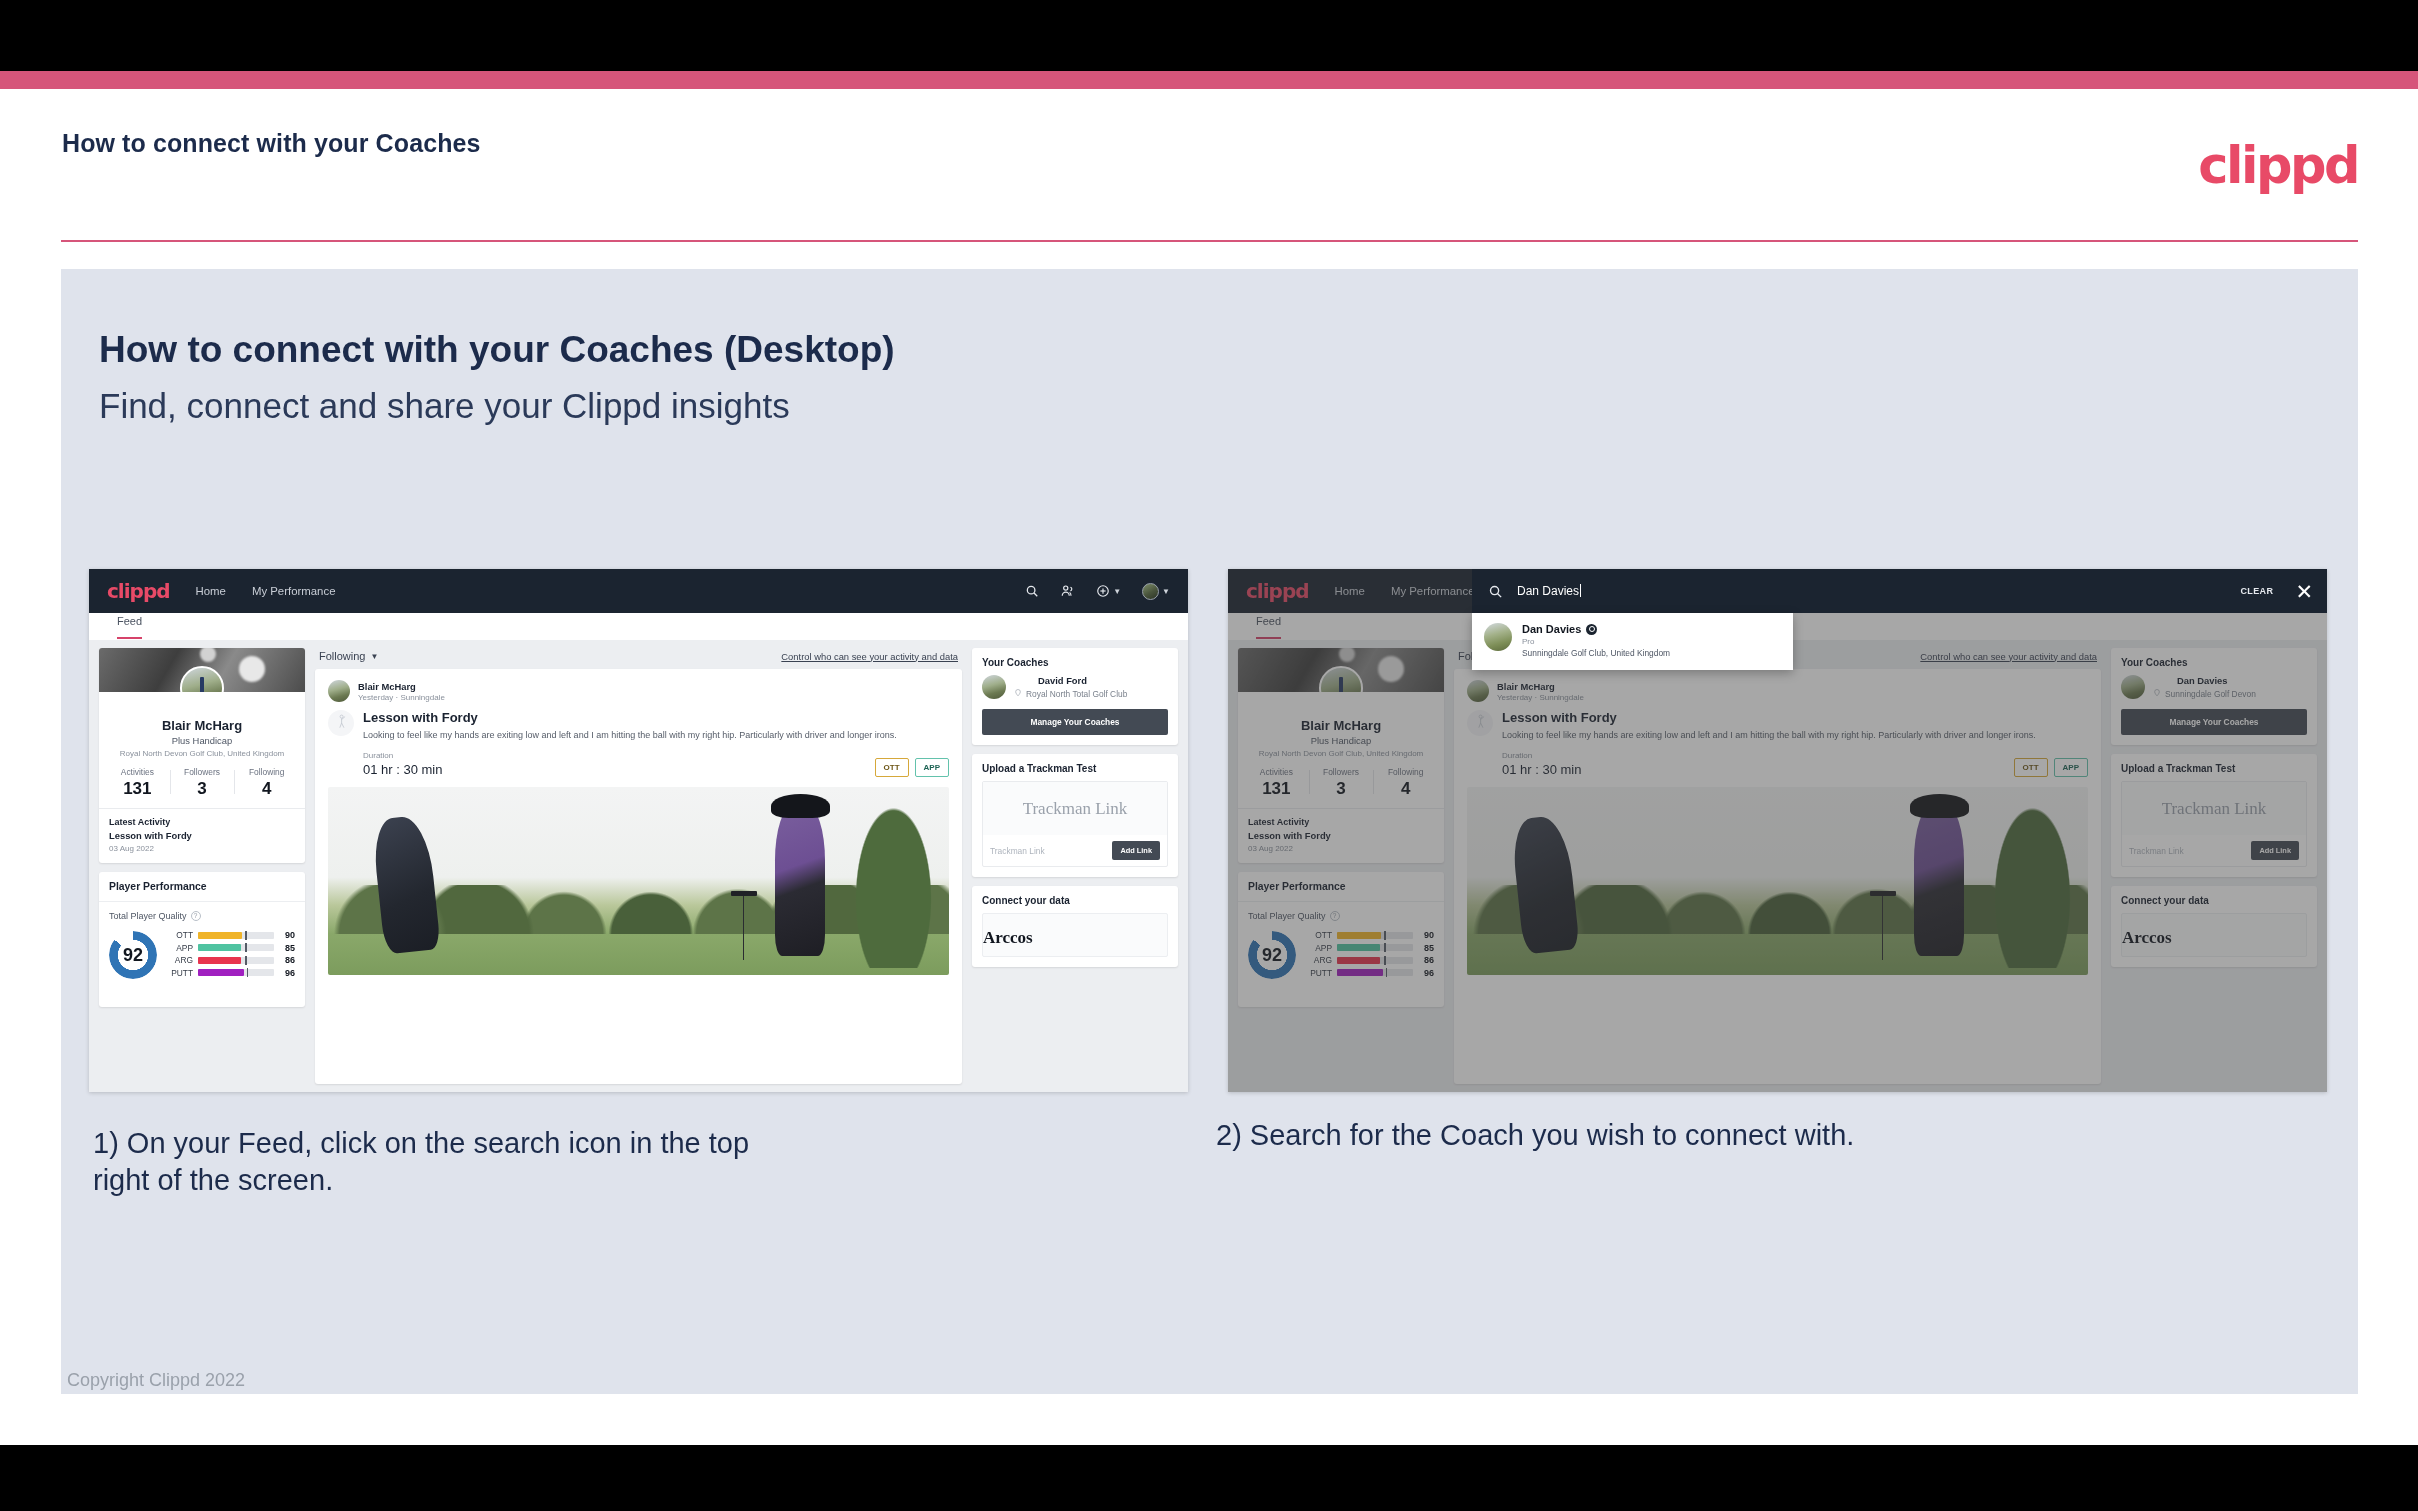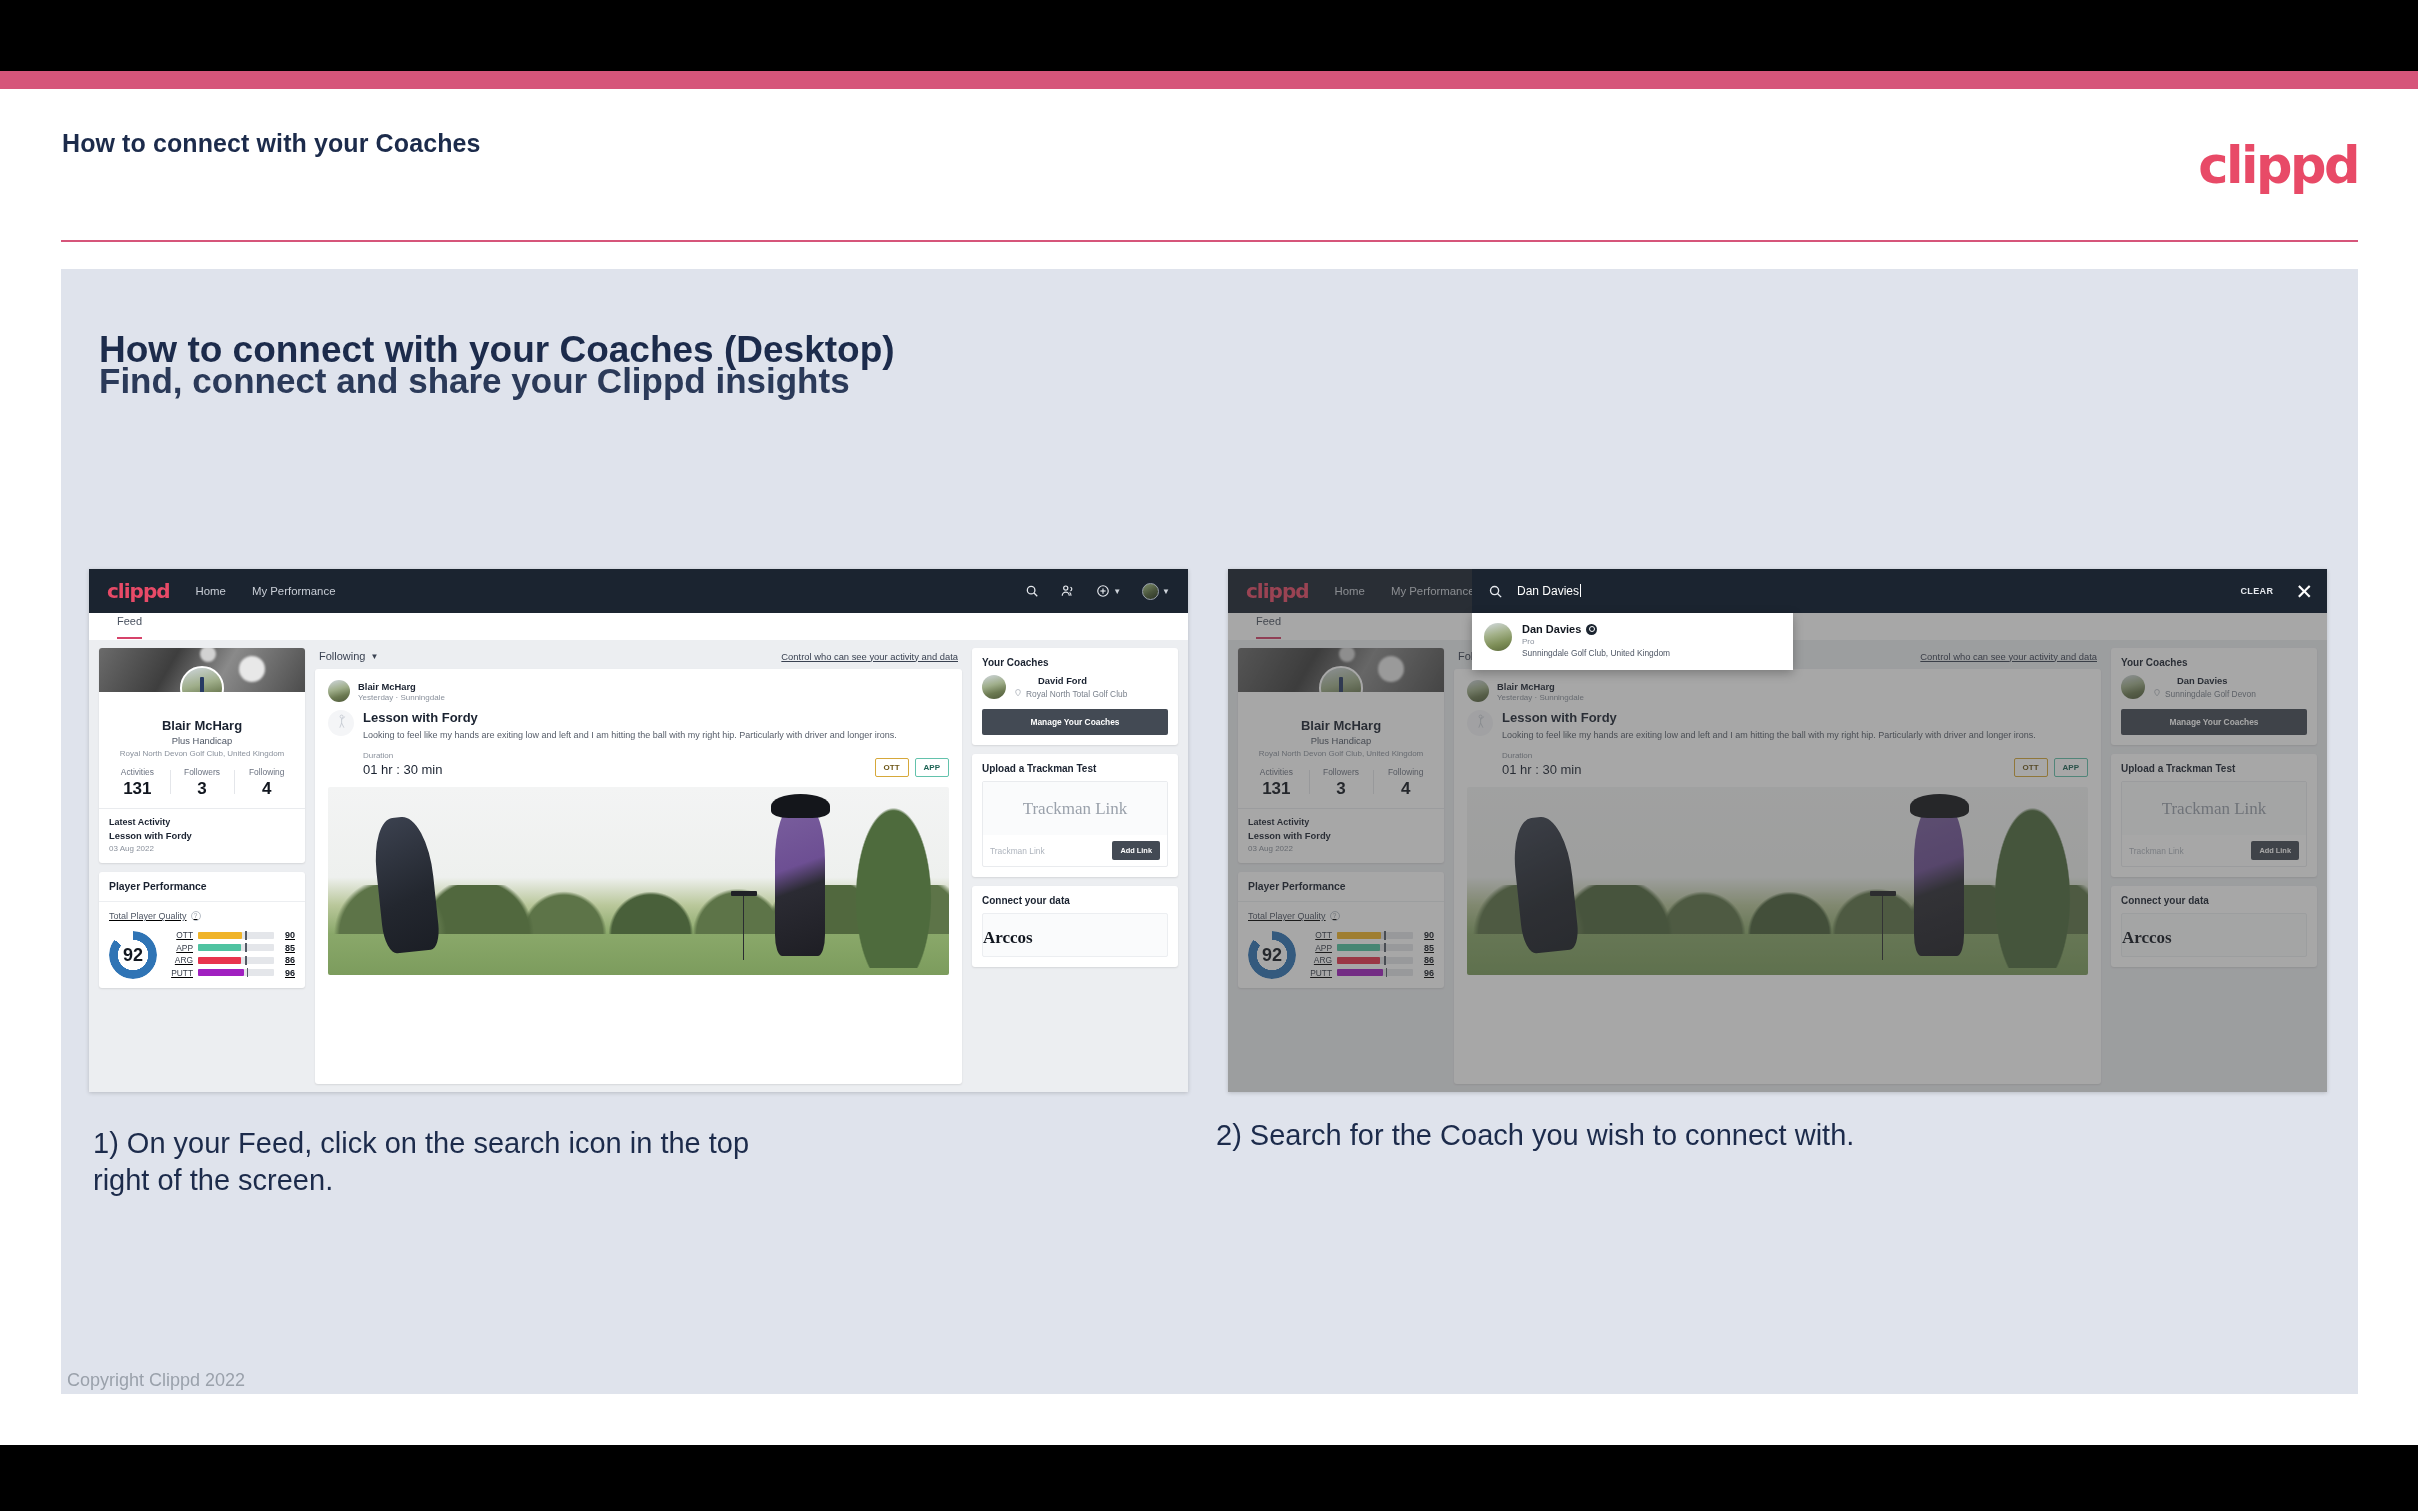--- a/index.html
+++ b/index.html
@@ -35,22 +35,22 @@
   .panel {
     position: absolute; left: 61px; top: 269px; width: 2297px; height: 1125px;
     background: #dfe3ec;
   }
 
   .slide-title {
     position: absolute; left: 99px; top: 329px;
     font-size: 37px; font-weight: 700; color: #1c2b4b;
   }
   .slide-sub {
-    position: absolute; left: 99px; top: 361px;
-    font-size: 35px; font-weight: 700; color: #2b3a59;
+    position: absolute; left: 99px; top: 386px;
+    font-size: 35px; font-weight: 400; color: #2b3a59;
   }
 
   
   .shot {
     position: absolute; overflow: hidden; background: #f1f2f4;
     box-shadow: 0 1px 4px rgba(0,0,0,.18);
   }
   #shot1 { left: 89px;  top: 569px; width: 1099px; height: 523px; }
   #shot2 { left: 1228px; top: 569px; width: 1099px; height: 523px; }
 
@@ -128,21 +128,21 @@
   .stat .k { font-size: 8.4px; color: #6b7280; }
   .stat .v { font-size: 17px; font-weight: 700; color: #11161f; margin-top: 2px; }
   .pdivider { height: 1px; background: #e9ebee; }
   .latest { padding: 8px 10px 10px; }
   .latest .l1 { font-size: 9px; font-weight: 700; color: #1a2230; }
   .latest .l2 { font-size: 9.4px; font-weight: 700; color: #1a2230; margin-top: 3px; }
   .latest .l3 { font-size: 8px; color: #8a919c; margin-top: 3px; }
 
   
   .pp-head { padding: 9px 10px; font-size: 10.4px; font-weight: 700; color: #1a2230; border-bottom: 1px solid #eceef1; }
-  .pp-body { padding: 9px 10px 8px; text-decoration: underline; }
+  .pp-body { padding: 9px 10px 27px; }
   .pp-label { font-size: 9px; color: #4e5664; display: flex; align-items: center; gap: 4px; }
   .qmark { width: 10px; height: 10px; border-radius: 50%; border: 1px solid #b9bfc8; color: #9aa1ab;
            font-size: 7px; line-height: 8px; text-align: center; }
   .pp-row { display: flex; align-items: center; margin-top: 9px; gap: 10px; }
   .gauge { width: 48px; height: 48px; flex: none; position: relative; }
   .gauge .ring {
     position: absolute; inset: 0; border-radius: 50%;
     background: conic-gradient(#2f74b5 0 86%, #ffffff 86% 100%);
     -webkit-mask: radial-gradient(circle, transparent 15px, #000 15.3px);
             mask: radial-gradient(circle, transparent 15px, #000 15.3px);

